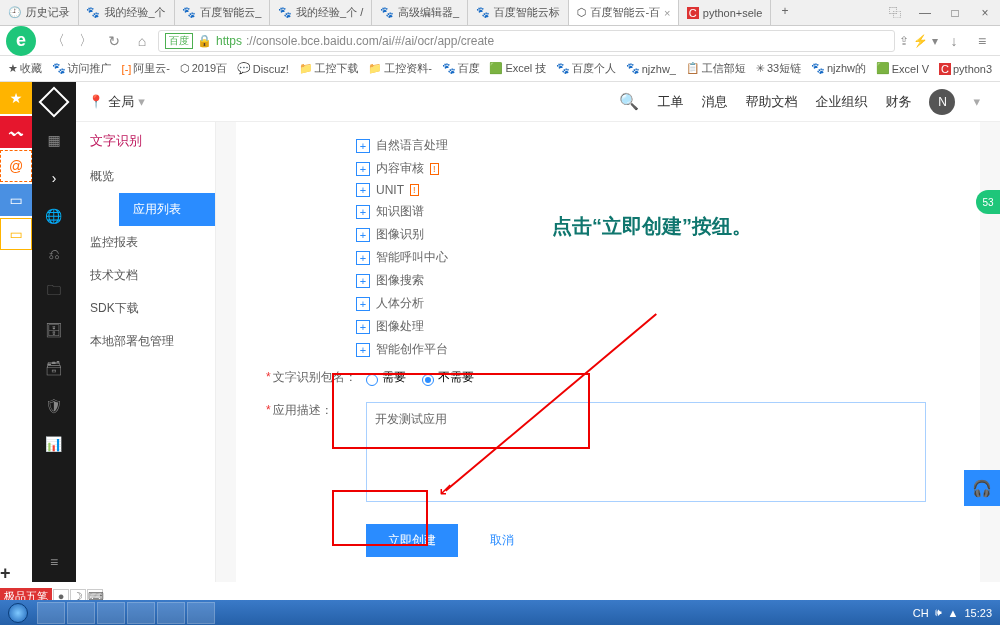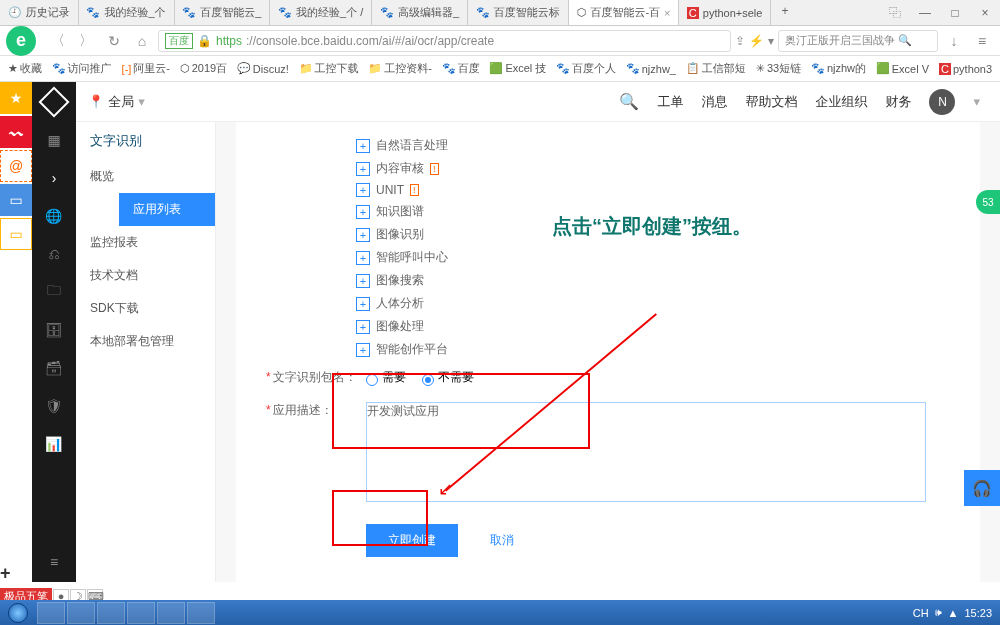--- a/index.html
+++ b/index.html
@@ -44,38 +44,38 @@
 .avatar { width: 26px; height: 26px; border-radius: 50%; background: #555; color: #fff; display: flex; align-items: center; justify-content: center; font-size: 12px; }
 
 
 .main { display: flex; height: 460px; margin-left: 32px; }
 .dark-side { width: 44px; background: #1a1a1a; display: flex; flex-direction: column; align-items: center; padding-top: 8px; gap: 18px; color: #888; }
 .ds-ico { width: 20px; height: 20px; display: flex; align-items: center; justify-content: center; font-size: 14px; }
 .ds-ico.active { color: #fff; }
 .ds-bottom { margin-top: auto; margin-bottom: 10px; }
 
 .menu { width: 140px; background: #fff; border-right: 1px solid #eee; }
-.menu-title { padding: 10px 14px; font-size: 13px; color: #0c4a6e; }
+.menu-title { padding: 10px 14px; font-size: 13px; color: #be185d; }
 .menu-item { padding: 8px 14px; font-size: 12px; color: #555; cursor: pointer; }
 .menu-item.active { background: #2a8cff; color: #fff; margin-left: 43px; }
 
 .content { flex: 1; background: #f7f7f7; padding: 0 20px; overflow: hidden; }
 .card { background: #fff; padding: 12px 20px 30px 30px; height: 100%; }
 .svc-row { display: flex; align-items: center; gap: 6px; padding: 3px 0; font-size: 12px; color: #666; margin-left: 90px; }
 .plus { width: 14px; height: 14px; border: 1px solid #2a8cff; color: #2a8cff; font-size: 11px; display: flex; align-items: center; justify-content: center; }
 .badge { border: 1px solid #f60; color: #f60; font-size: 9px; padding: 0 2px; }
 
 .form-row { display: flex; align-items: flex-start; padding: 8px 0; font-size: 12px; margin-left: 0; }
 .req { color: #e33; margin-right: 2px; }
 .form-label { width: 100px; color: #666; text-align: left; }
 .radio-group { display: flex; gap: 16px; }
 .radio { display: flex; align-items: flex-end; gap: 4px; }
 .radio-dot { width: 12px; height: 12px; border: 1px solid #2a8cff; border-radius: 50%; display: inline-block; position: relative; }
 .radio-dot.checked::after { content: ''; width: 6px; height: 6px; background: #2a8cff; border-radius: 50%; position: absolute; top: 2px; left: 2px; }
-.textarea { width: 560px; height: 100px; border: 1px solid #a8d0ff; font-size: 12px; color: #666; resize: none; }
+.textarea { width: 560px; height: 100px; border: 1px solid #a8d0ff; padding: 8px; font-size: 12px; color: #666; resize: none; }
 .btns { display: flex; gap: 20px; margin-left: 100px; margin-top: 14px; }
 .btn-primary { background: #2a8cff; color: #fff; padding: 8px 22px; border: none; font-size: 12px; }
 .btn-text { color: #2a8cff; background: none; border: none; padding: 8px 12px; font-size: 12px; }
 
 
 .anno-text { position: absolute; color: #0f766e; font-size: 20px; font-weight: bold; }
 .anno-box { position: absolute; border: 2px solid #e00; pointer-events: none; }
 .anno-line { position: absolute; background: #e00; transform-origin: 0 0; pointer-events: none; }
 .anno-arrow { position: absolute; color: #e00; font-size: 18px; }
 
@@ -150,21 +150,20 @@
   <div class="nav-ico">⌂</div>
   <div class="url-box">
     <span style="color:#4caf50;border:1px solid #4caf50;padding:0 3px;font-size:10px">百度</span>
     <span class="lock">🔒</span>
     <span class="url-green">https</span>
       <span class="url-gray">://console.bce.baidu.com/ai/#/ai/ocr/app/create</span>
   </div>
   <span style="color:#888">⇪</span>
   <span style="color:#888">⚡</span>
   <span style="color:#888">▾</span>
-  <div class="search-box"><span>奥汀正版开启三国战争</span> 🔍</div>
   <span class="nav-ico">↓</span>
   <span class="nav-ico">≡</span>
 </div>
 
 <div class="bookmarks">
   <span class="bm">★ <span>收藏</span></span>
   <span class="bm">🐾<span>访问推广</span></span>
   <span class="bm">
       <span style="color:#f60">[-]</span>
       <span>阿里云-</span>

